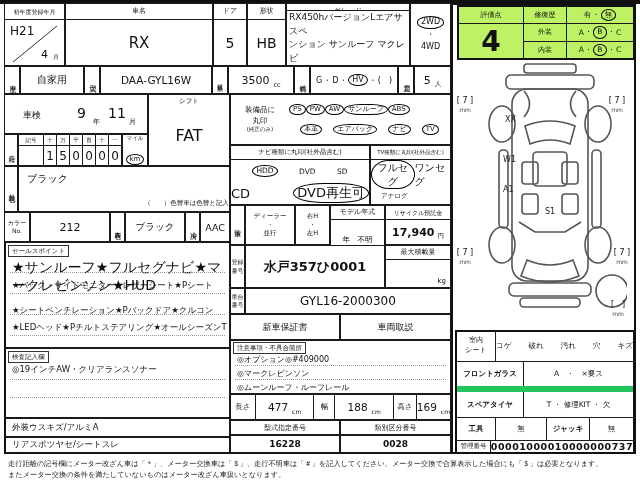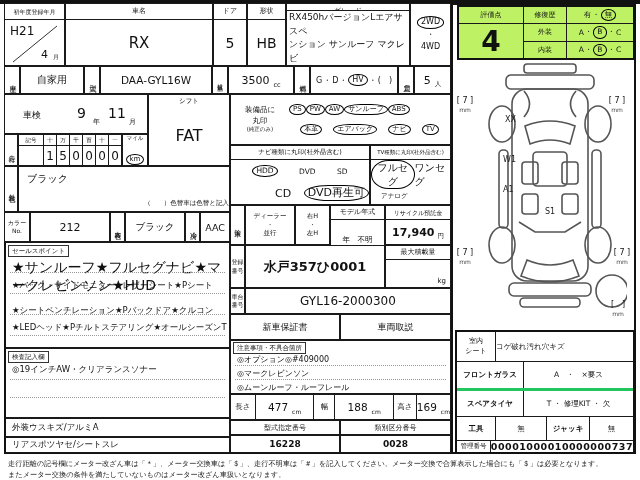--- a/index.html
+++ b/index.html
@@ -148,21 +148,21 @@
     </div>
   </div>
 
   <div class="cell col" style="left:230px;top:145px;width:140px;height:60px;">
     <div class="hd" style="font-size:6.5px;height:13px;line-height:13px;">ナビ種類に丸印(社外品含む)</div>
     <div class="rowline" style="flex:1;justify-content:space-evenly;font-size:7.5px;">
       <span class="circ">HDD</span>
       <span>DVD</span>
       <span>SD</span>
     </div>
-    <div class="rowline" style="flex:1;justify-content:space-between;font-size:11px;padding-left:44px;">
+    <div class="rowline" style="flex:1;justify-content:space-between;font-size:13px;">
       <span>CD</span>
       <span class="circ" style="border-radius:40%/50%;">DVD再生可</span>
     </div>
   </div>
   <div class="cell col" style="left:370px;top:145px;width:81px;height:60px;">
     <div class="hd" style="font-size:5.5px;height:13px;line-height:13px;">TV種類に丸印(社外品含む)</div>
     <div class="rowline" style="flex:1;justify-content:space-evenly;font-size:10px;">
       <span class="circ" style="border-radius:40%/50%;">フルセグ</span>
       <span>ワンセグ</span>
     </div>
@@ -369,29 +369,29 @@
   </div>
   <div class="abs" style="left:606px;top:300px;width:24px;text-align:center;line-height:1.2;">
     <div style="font-size:8px;">[　]</div>
     <div style="font-size:6px;color:#444;">mm</div>
   </div>
 
   <div class="abs" style="left:455px;top:330px;width:180px;height:124px;border:2px solid #111;box-sizing:border-box;background:#fff;display:flex;flex-direction:column;">
     <div class="rowline" style="height:30px;border-bottom:1px solid #1a1a1a;">
       <span class="ctr pre" style="width:38px;height:100%;border-right:1px solid #1a1a1a;font-size:7px;text-align:center;line-height:1.4;">室内
 シート</span>
-      <span class="rowline" style="flex:1;justify-content:flex-start;font-size:7.5px;">
+      <span class="rowline" style="flex:1;justify-content:space-between;font-size:7.5px;">
         <span>コゲ</span>
         <span>破れ</span>
         <span>汚れ</span>
         <span>穴</span>
         <span>キズ</span>
       </span>
     </div>
-    <div class="rowline" style="height:26px;border-bottom:3px solid #22c55e;justify-content:center;">
+    <div class="rowline" style="height:26px;border-bottom:6px solid #22c55e;justify-content:center;">
       <span class="ctr" style="width:66px;height:100%;border-right:1px solid #1a1a1a;font-size:7.5px;font-weight:bold;">フロントガラス</span>
       <span class="ctr" style="flex:1;font-size:7.5px;">A　・　×要ス</span>
     </div>
     <div class="rowline" style="height:26px;border-bottom:1px solid #1a1a1a;">
       <span class="ctr" style="width:66px;height:100%;border-right:1px solid #1a1a1a;font-size:7.5px;font-weight:bold;">スペアタイヤ</span>
       <span class="ctr" style="flex:1;font-size:7.5px;">T ・ 修理KIT ・ 欠</span>
     </div>
     <div class="rowline" style="height:23px;border-bottom:1px solid #1a1a1a;">
       <span class="ctr" style="width:38px;height:100%;border-right:1px solid #1a1a1a;font-size:7.5px;font-weight:bold;">工具</span>
       <span class="ctr" style="width:50px;height:100%;border-right:1px solid #1a1a1a;font-size:7.5px;">無</span>

